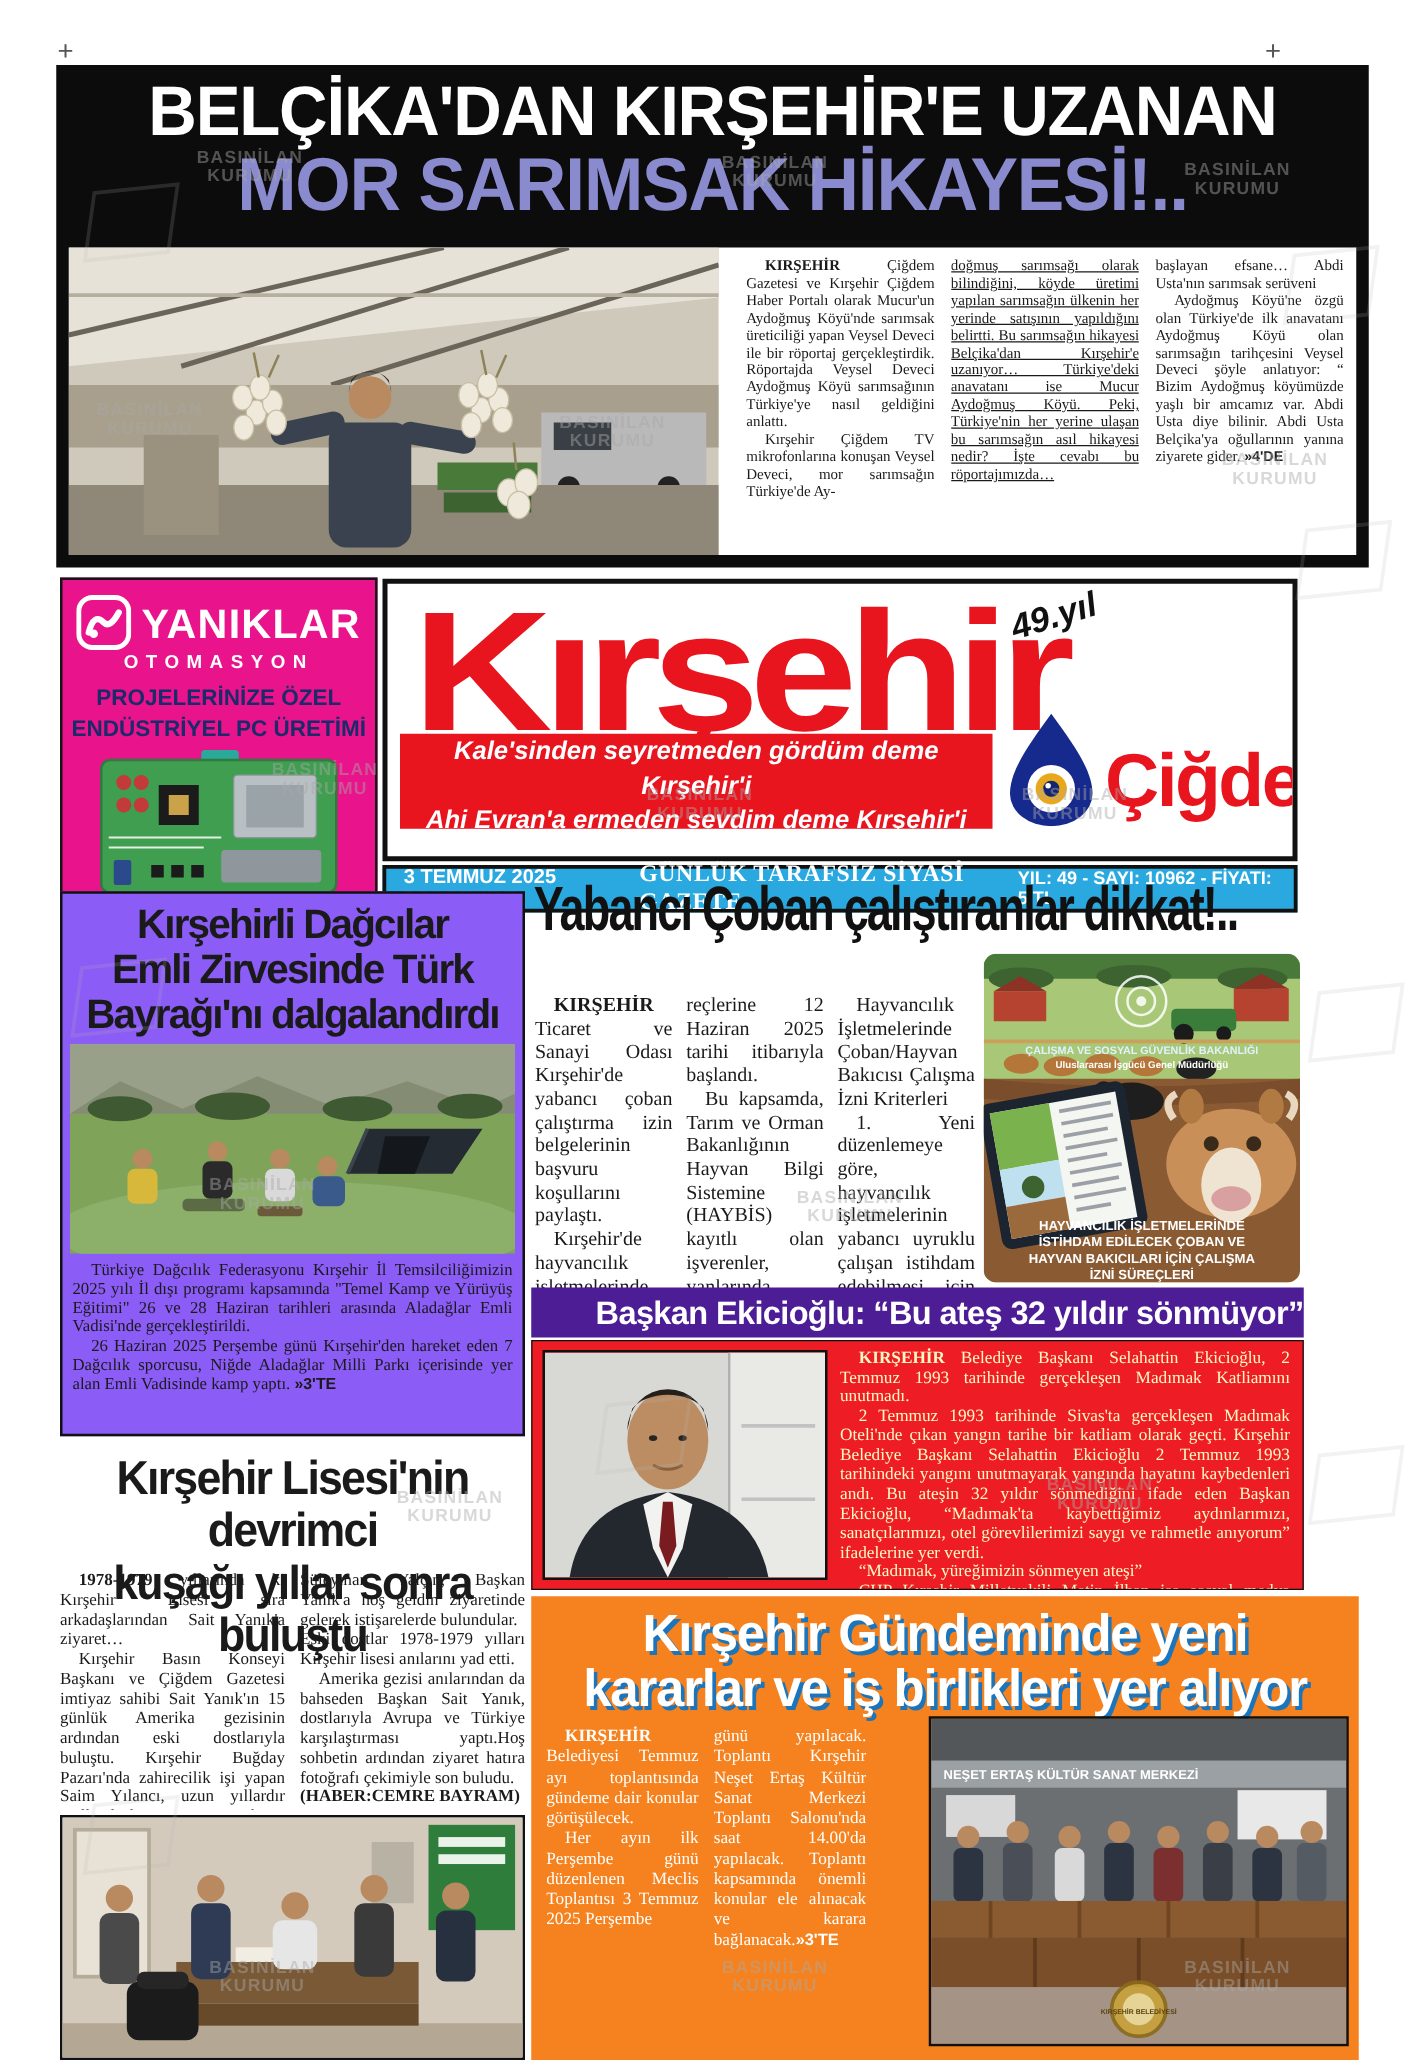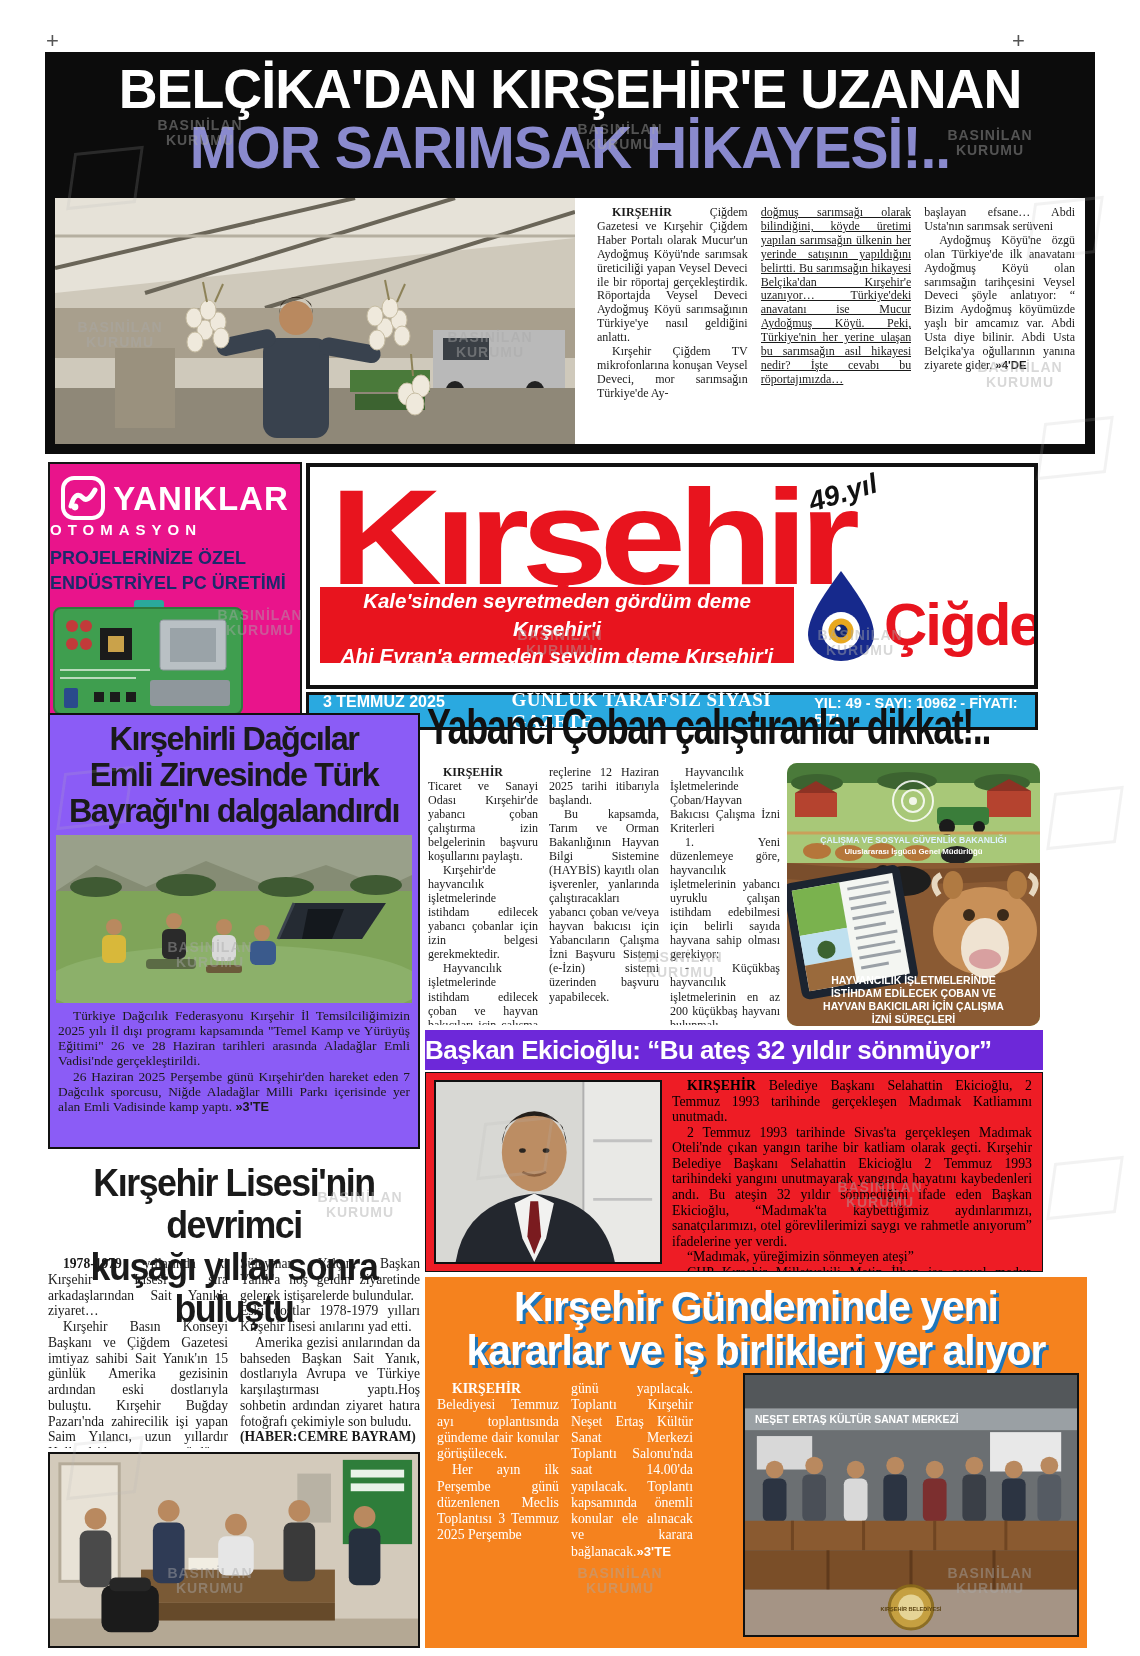--- a/index.html
+++ b/index.html
@@ -23,21 +23,21 @@
   .ts-white{position:absolute;left:10px;top:146px;width:1030px;height:246px;background:#fff;display:flex;overflow:hidden;}
   .ts-photo{width:520px;height:246px;flex:0 0 auto;}
   .ts-cols{flex:1;display:flex;gap:13px;padding:8px 10px 6px 22px;overflow:hidden;}
   .ts-col{flex:1;font-size:12px;line-height:1.16;overflow:hidden;}
   .np{margin:0;text-align:justify;text-indent:15px;}
   .np b.lead{font-weight:bold;}
   .jump{font-family:"Liberation Sans",sans-serif;font-weight:bold;font-size:.95em;white-space:nowrap;}
 
   
   .ad{position:absolute;left:48px;top:462px;width:254px;height:268px;background:#e9148b;
-      border:2px solid #151515;box-sizing:border-box;z-index:1;text-align:left;}
+      border:2px solid #151515;box-sizing:border-box;z-index:1;text-align:center;}
   .ad-brandrow{display:flex;align-items:center;justify-content:center;gap:8px;margin-top:12px;}
   .ad-brand{color:#fff;font:bold 33px/1 "Liberation Sans",sans-serif;letter-spacing:1px;}
   .ad-sub{color:#fff;font:bold 15px/1 "Liberation Sans",sans-serif;letter-spacing:6px;margin-top:2px;}
   .ad-line{color:#1b2a6b;font:bold 18px/1.25 "Liberation Sans",sans-serif;margin-top:2px;}
   .ad-url{position:absolute;left:8px;bottom:4px;color:#ffd5ec;font:11px "Liberation Sans",sans-serif;}
 
   
   .masthead{position:absolute;left:306px;top:463px;width:732px;height:226px;background:#fff;
             border:4px solid #111;box-sizing:border-box;z-index:1;overflow:hidden;}
   .mh-tagline{position:absolute;left:148px;top:14px;width:322px;height:32px;background:#2aa9e0;
@@ -77,33 +77,33 @@
              font-size:13.6px;line-height:1.16;overflow:hidden;z-index:1;}
   .art2-body .c{flex:1;overflow:hidden;}
   .byline{font-family:"Liberation Serif",serif;font-weight:bold;}
   .art2-photo{position:absolute;left:48px;top:1452px;width:372px;height:196px;border:2px solid #111;
               box-sizing:border-box;z-index:1;}
 
   
   .coban-h{position:absolute;left:427px;top:702px;width:618px;color:#111;white-space:nowrap;z-index:1;
            font:bold 50px/1 "Liberation Sans",sans-serif;letter-spacing:-2px;
            transform:scaleX(.72);transform-origin:left top;}
-  .coban-body{position:absolute;left:428px;top:765px;width:352px;height:260px;display:flex;gap:11px;
-              font-size:12px;line-height:1.17;overflow:hidden;z-index:1;}
+  .coban-body{position:absolute;left:428px;top:796px;width:352px;height:260px;display:flex;gap:11px;
+              font-size:16px;line-height:1.17;overflow:hidden;z-index:1;}
   .coban-body .c{flex:1;overflow:hidden;}
   .farm{position:absolute;left:787px;top:763px;width:253px;height:263px;border-radius:10px;
         overflow:hidden;z-index:1;}
 
   
-  .eki-bar{position:absolute;left:425px;top:1030px;width:618px;height:40px;background:#6d28d9;z-index:1;
-           color:#fff;font:bold 26px/40px "Liberation Sans",sans-serif;text-align:left;letter-spacing:-.5px;}
+  .eki-bar{position:absolute;left:425px;top:1030px;width:618px;height:40px;background:#4c1d95;z-index:1;
+           color:#fff;font:bold 26px/40px "Liberation Sans",sans-serif;text-align:right;letter-spacing:-.5px;}
   .eki-box{position:absolute;left:425px;top:1072px;width:618px;height:200px;background:#ee1c25;
            border:1px solid #111;box-sizing:border-box;z-index:1;overflow:hidden;}
   .eki-photo{position:absolute;left:8px;top:7px;width:228px;height:184px;border:2px solid #111;box-sizing:border-box;}
-  .eki-text{margin-left:246px;padding:5px 10px 0 0;color:#000000;font-size:13.8px;line-height:1.13;}
+  .eki-text{margin-left:246px;padding:5px 10px 0 0;color:#fef9c3;font-size:13.8px;line-height:1.13;}
 
   
   .gun-box{position:absolute;left:425px;top:1277px;width:662px;height:371px;background:#f5821e;z-index:1;overflow:hidden;}
   .gun-h{text-align:center;color:#fff;font:bold 42px/44px "Liberation Sans",sans-serif;letter-spacing:-1px;
          text-shadow:3px 3px 0 #1c75bb;padding-top:8px;transform:scaleX(.97);}
   .gun-body{position:absolute;left:12px;top:104px;width:256px;display:flex;gap:12px;color:#fff;
             font-size:13.8px;line-height:1.18;height:256px;overflow:hidden;}
   .gun-body .c{flex:1;overflow:hidden;}
   .gun-photo{position:absolute;right:8px;top:96px;width:336px;height:264px;border:2px solid #111;box-sizing:border-box;}
 </style>

